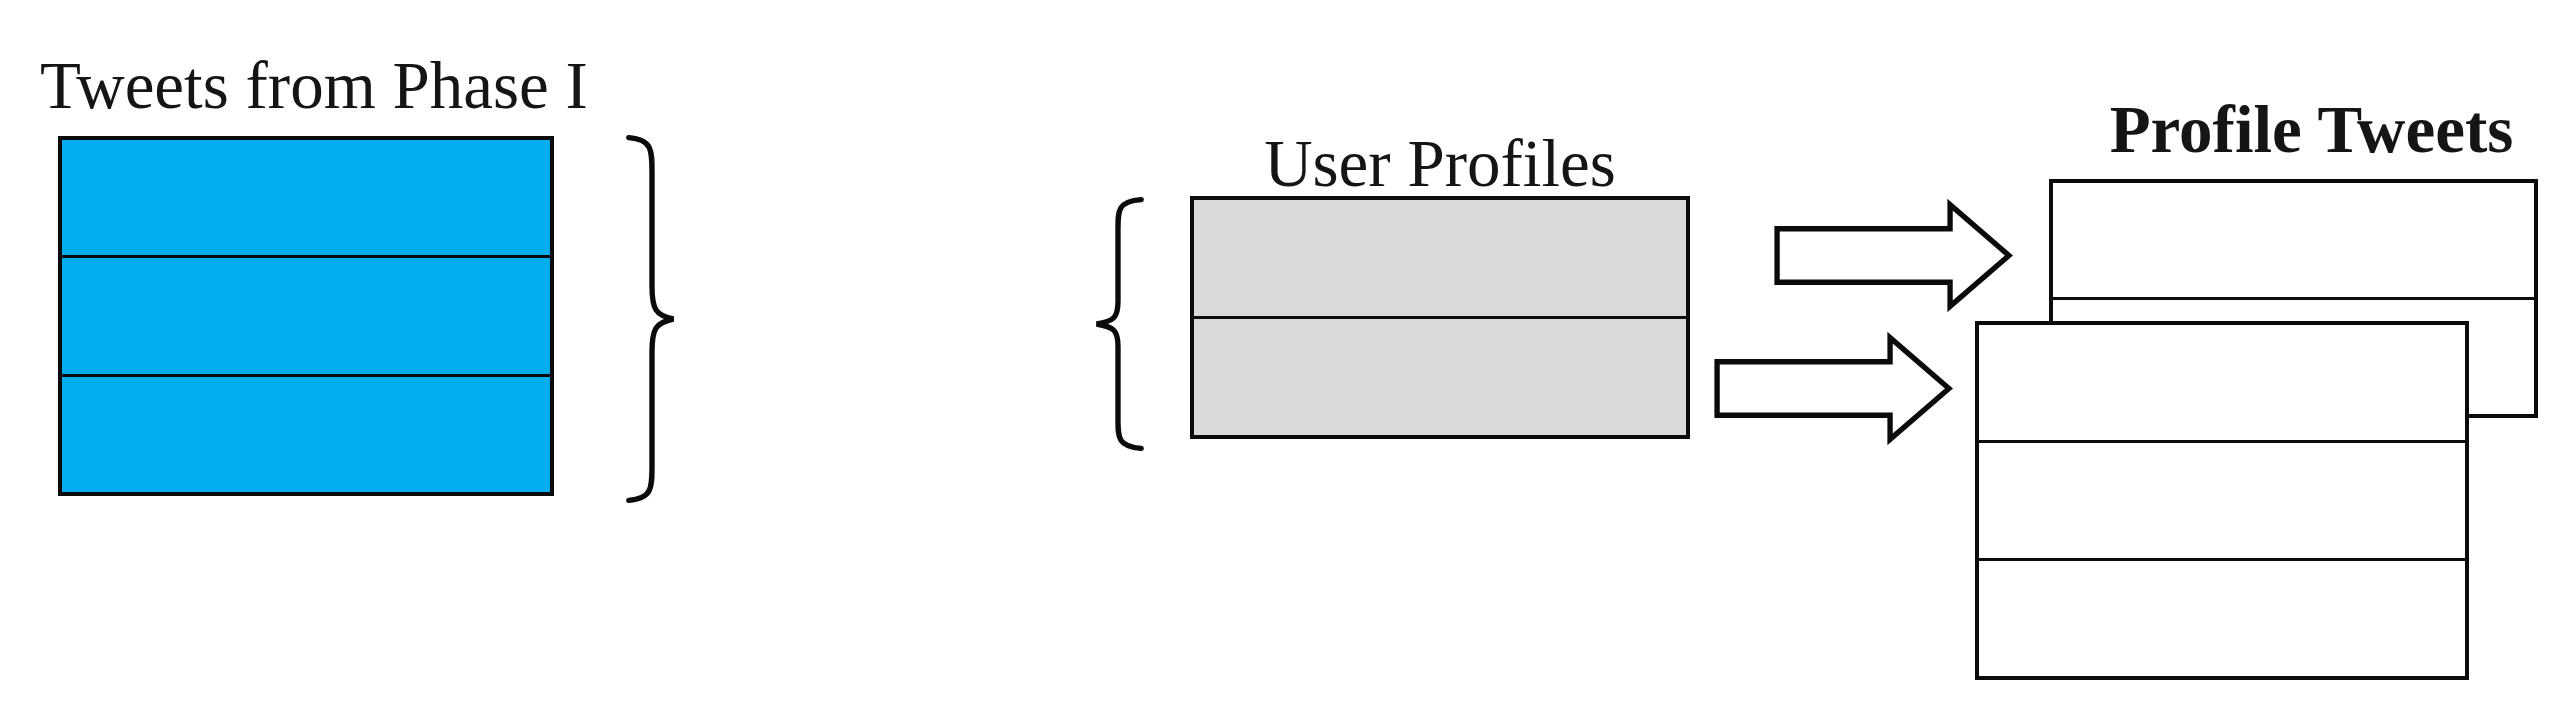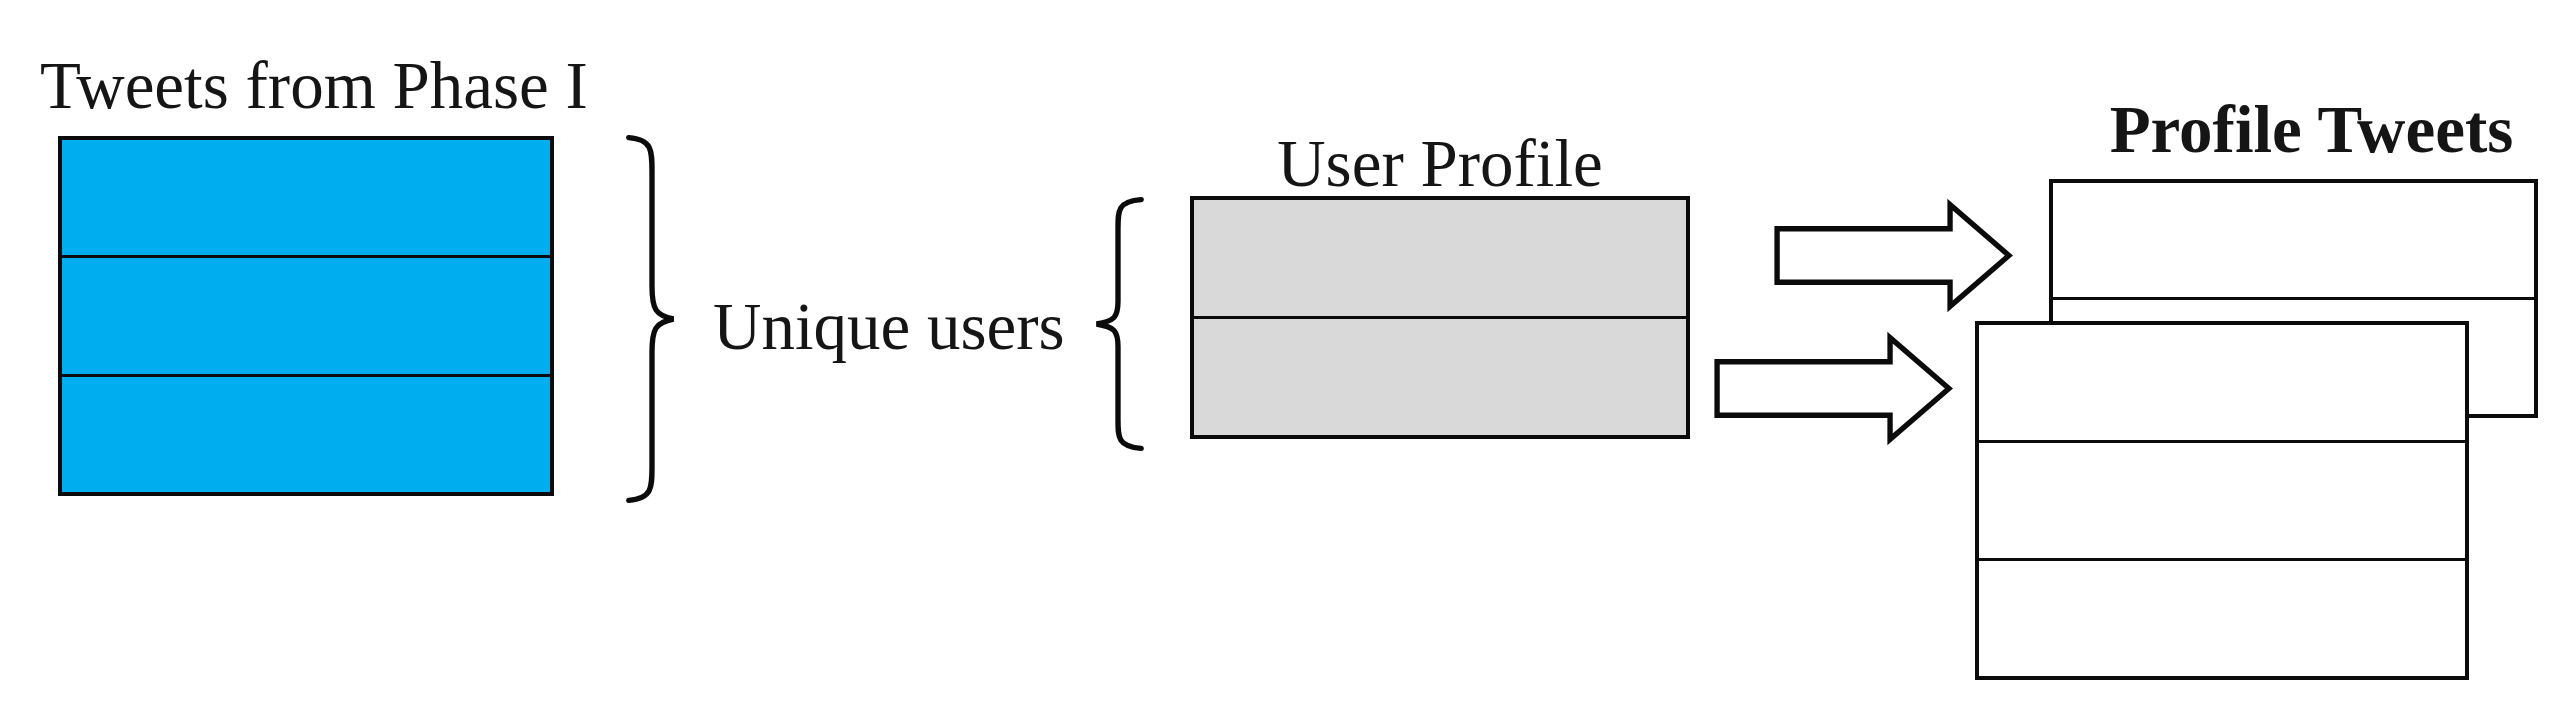--- a/index.html
+++ b/index.html
@@ -54,29 +54,28 @@
       <div class="row"></div>
       <div class="row"></div>
     </div>
 
   <div class="shape" style="left:625px;top:134px;">
     <svg width="54" height="370" viewBox="0 0 60 414" fill="none">
       <path d="M4,4 C30,6 30,18 30,42 L30,170 C30,196 34,203 54,207 C34,211 30,218 30,244 L30,372 C30,396 30,408 4,410" style="stroke:var(--line)" stroke-width="6" stroke-linecap="round" fill="none"></path>
     </svg>
   </div>
 
-  <div class="label" style="left:713px;top:293px;">Unique users</div>
 
   <div class="shape" style="left:1091px;top:196px;">
     <svg width="54" height="256" viewBox="0 0 60 287" fill="none">
       <path d="M56,4 C30,6 30,16 30,36 L30,118 C30,136 26,140 6,143.5 C26,147 30,151 30,169 L30,251 C30,271 30,281 56,283" style="stroke:var(--line)" stroke-width="6" stroke-linecap="round" fill="none"></path>
     </svg>
   </div>
 
-  <div class="label centered" style="left:1190px;top:130px;width:500px;">User Profile</div>
+  <div class="label centered" style="left:1190px;top:130px;width:500px;">User Profiles</div>
 
   <div class="box gray" style="left:1190px;top:196px;width:500px;height:243px;">
       <div class="row"></div>
       <div class="row"></div>
     </div>
 
   <div class="shape" style="left:1774px;top:202px;">
     <svg width="238" height="107" viewBox="0 0 266 120">
       <polygon points="3,30 197,30 197,3 263,60 197,117 197,90 3,90" fill="#FFFFFF" style="stroke:var(--line)" stroke-width="6" stroke-linejoin="miter"></polygon>
     </svg>

